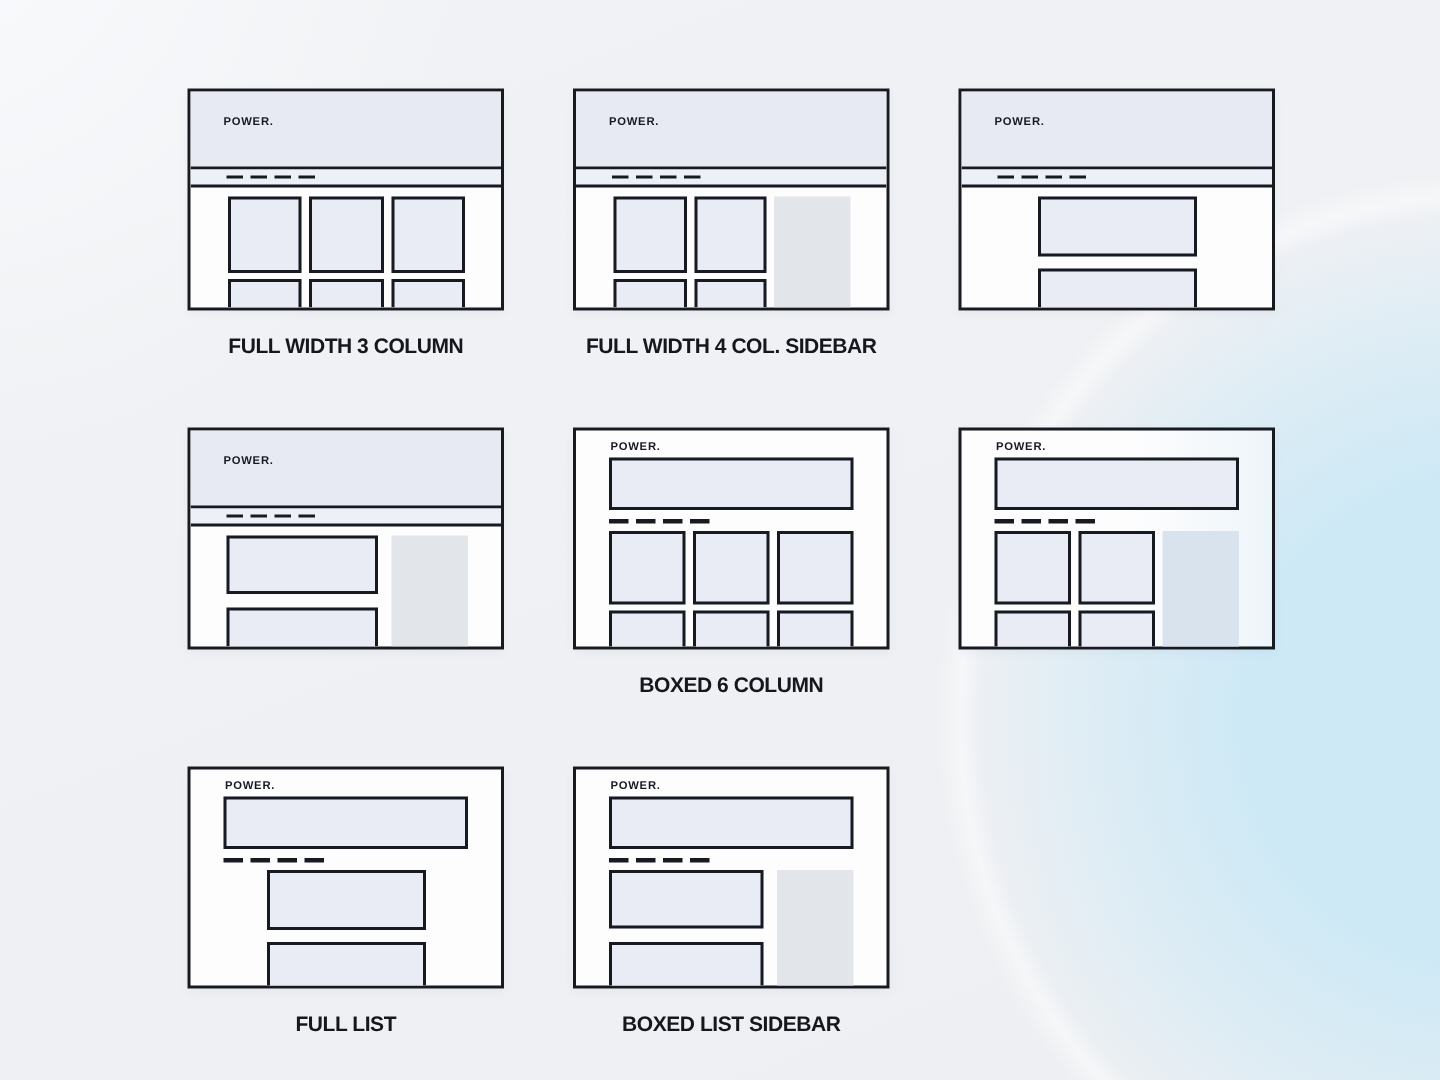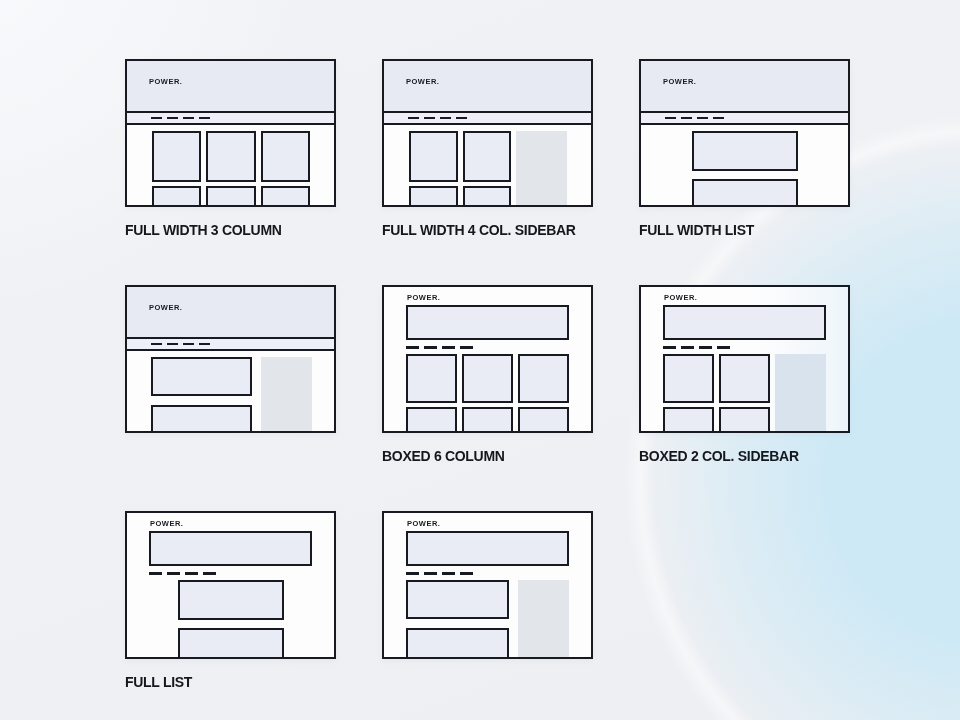--- a/index.html
+++ b/index.html
@@ -74,21 +74,21 @@
     background:var(--box-fill,#e9ecf5);
     margin-bottom:6px;
   }
   .dashes{display:flex;gap:5px;margin-bottom:5px;}
   .frame.boxed .content{padding:0;overflow:visible;}
   .frame.boxed .cols3{grid-template-rows:49px 32px;}
   .frame.boxed .cols2{grid-template-rows:49px 32px;}
   .frame.tint{background:linear-gradient(90deg,#fdfdfe 55%,#eef5fa 100%);}
 
   .tile-label{
-    margin-top:15px;
+    margin-top:15px;text-align:center;
     font-size:14px;font-weight:bold;line-height:17px;
     letter-spacing:-0.3px;color:var(--label,#15171e);
     white-space:nowrap;
   }
 </style>
 </head>
 <body>
 
 <div class="grid">
 
@@ -146,21 +146,20 @@
         <i class="dash"></i>
           <i class="dash"></i>
           <i class="dash"></i>
           <i class="dash"></i>
       </div>
       <div class="content list">
         <div class="box"></div>
         <div class="box"></div>
       </div>
     </div>
-    <figcaption class="tile-label">FULL WIDTH LIST</figcaption>
   </figure>
 
   <figure class="tile">
     <div class="frame">
       <div class="fw-header">
         <span class="logo">POWER.</span>
       </div>
       <div class="fw-nav">
         <i class="dash"></i>
           <i class="dash"></i>
@@ -208,21 +207,20 @@
           <i class="dash lg"></i>
       </div>
       <div class="content cols2">
         <div class="box"></div>
         <div class="box"></div>
         <div class="sidebar blue"></div>
         <div class="box"></div>
         <div class="box"></div>
       </div>
     </div>
-    <figcaption class="tile-label">BOXED 2 COL. SIDEBAR</figcaption>
   </figure>
 
   <figure class="tile">
     <div class="frame boxed">
       <span class="logo">POWER.</span>
       <div class="banner"></div>
       <div class="dashes">
         <i class="dash lg"></i>
           <i class="dash lg"></i>
           <i class="dash lg"></i>
@@ -245,15 +243,16 @@
           <i class="dash lg"></i>
           <i class="dash lg"></i>
           <i class="dash lg"></i>
       </div>
       <div class="content listsb">
         <div class="box"></div>
         <div class="sidebar"></div>
         <div class="box"></div>
       </div>
     </div>
+    <figcaption class="tile-label">BOXED LIST SIDEBAR</figcaption>
   </figure>
 
 </div>
 
 </body></html>

